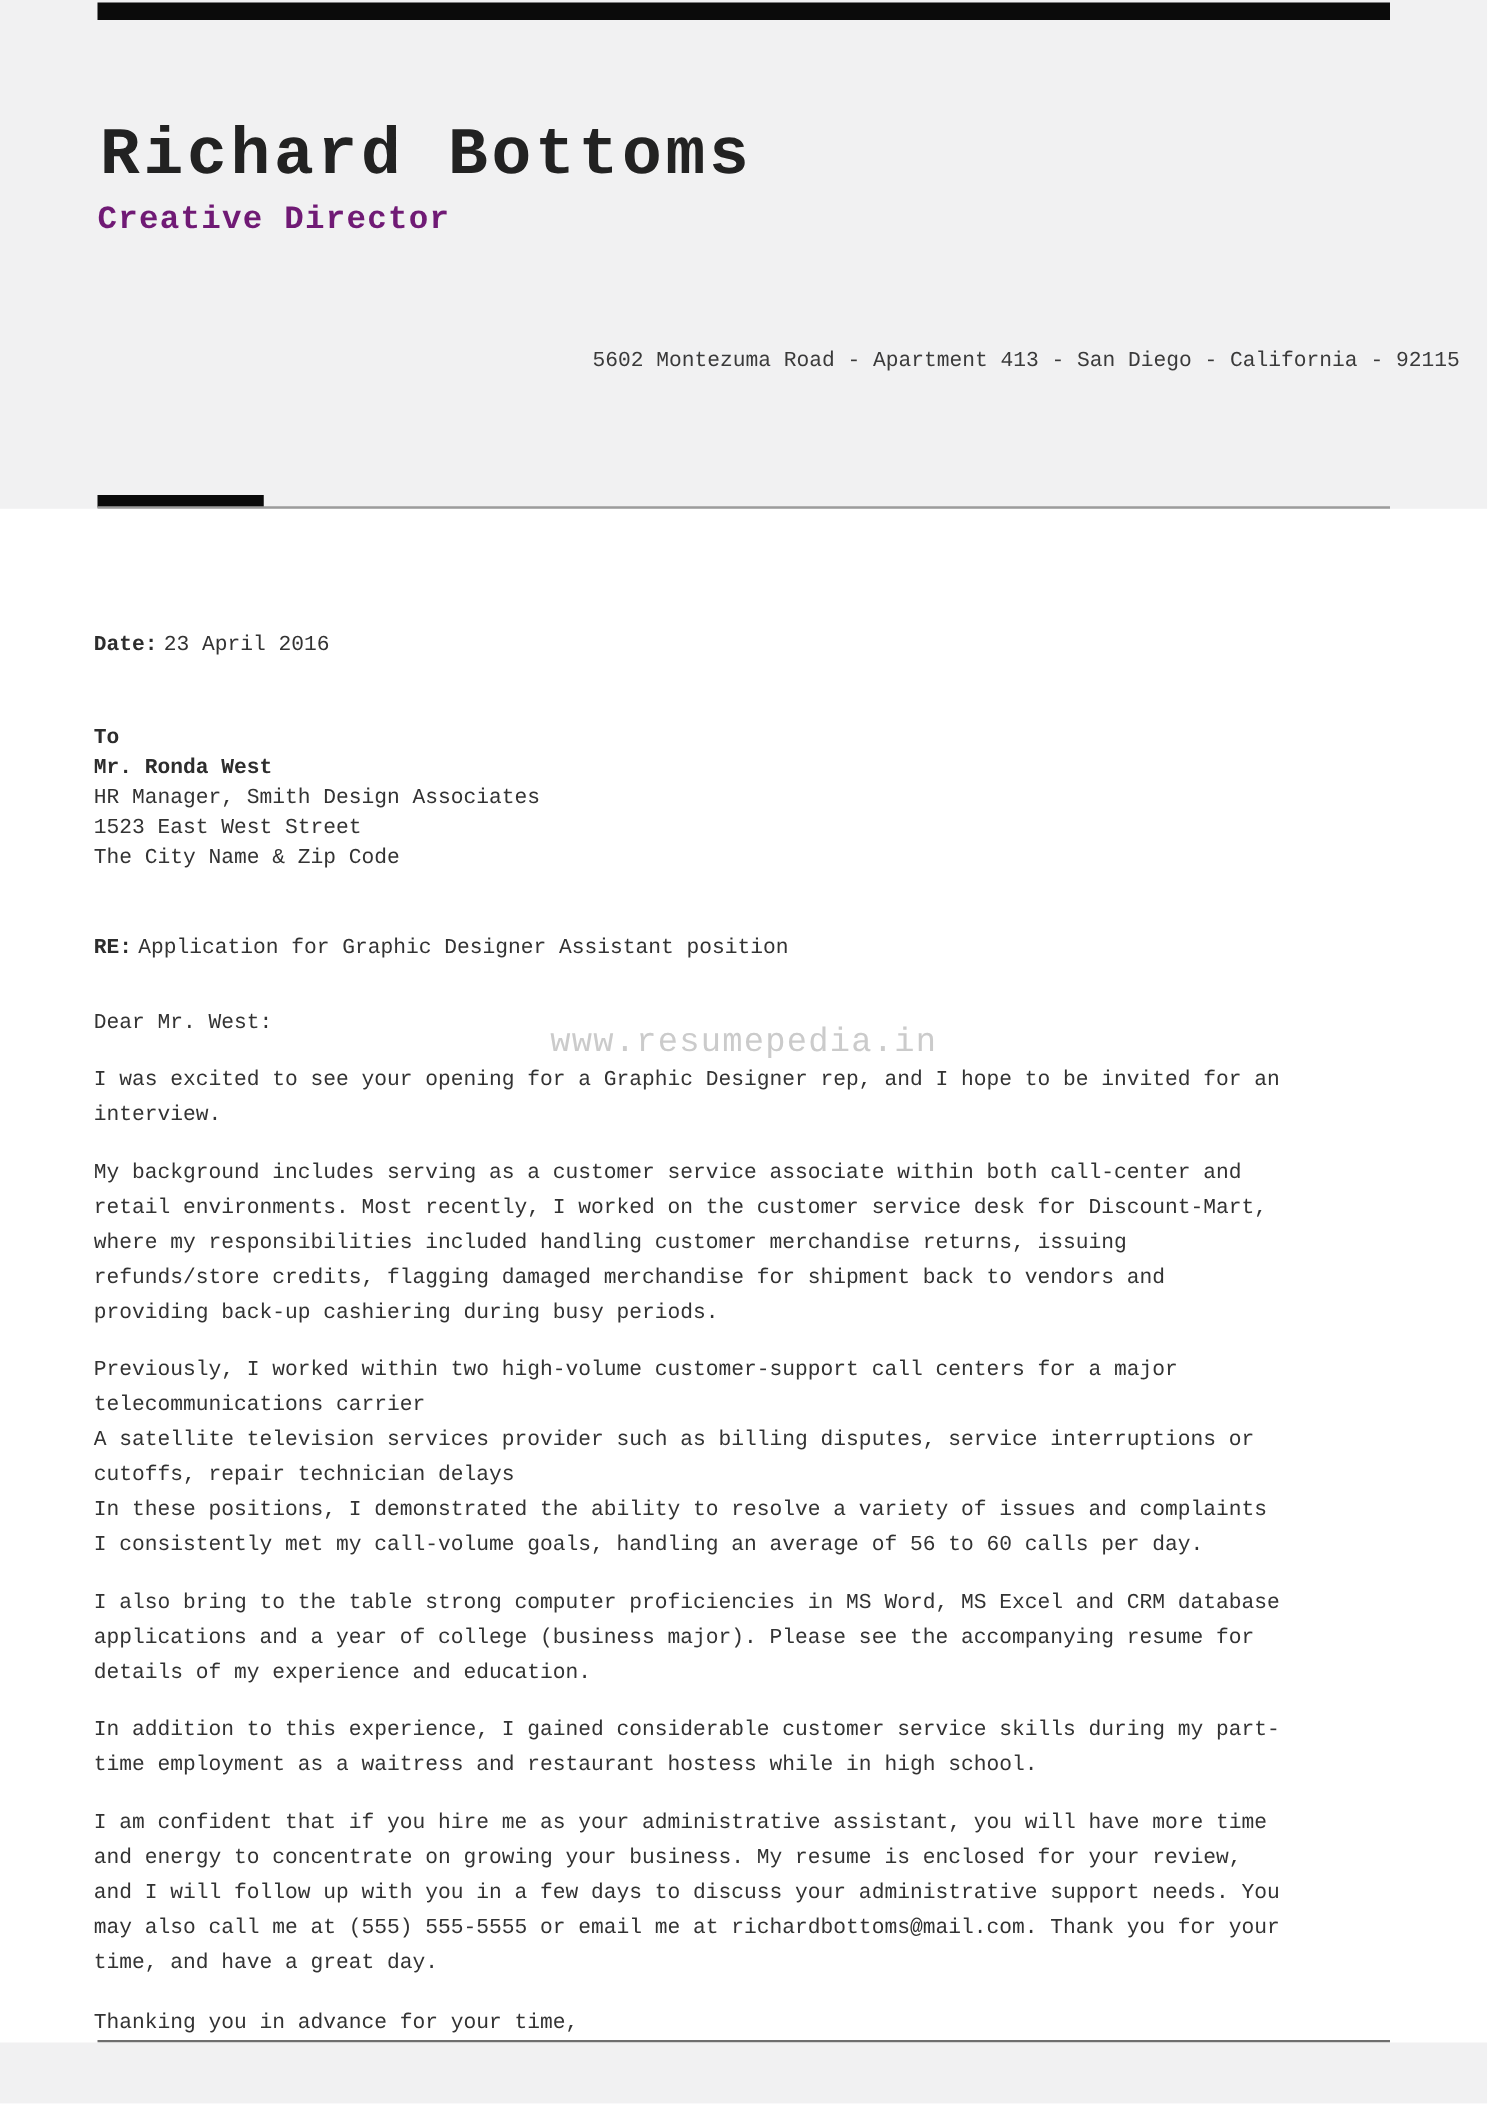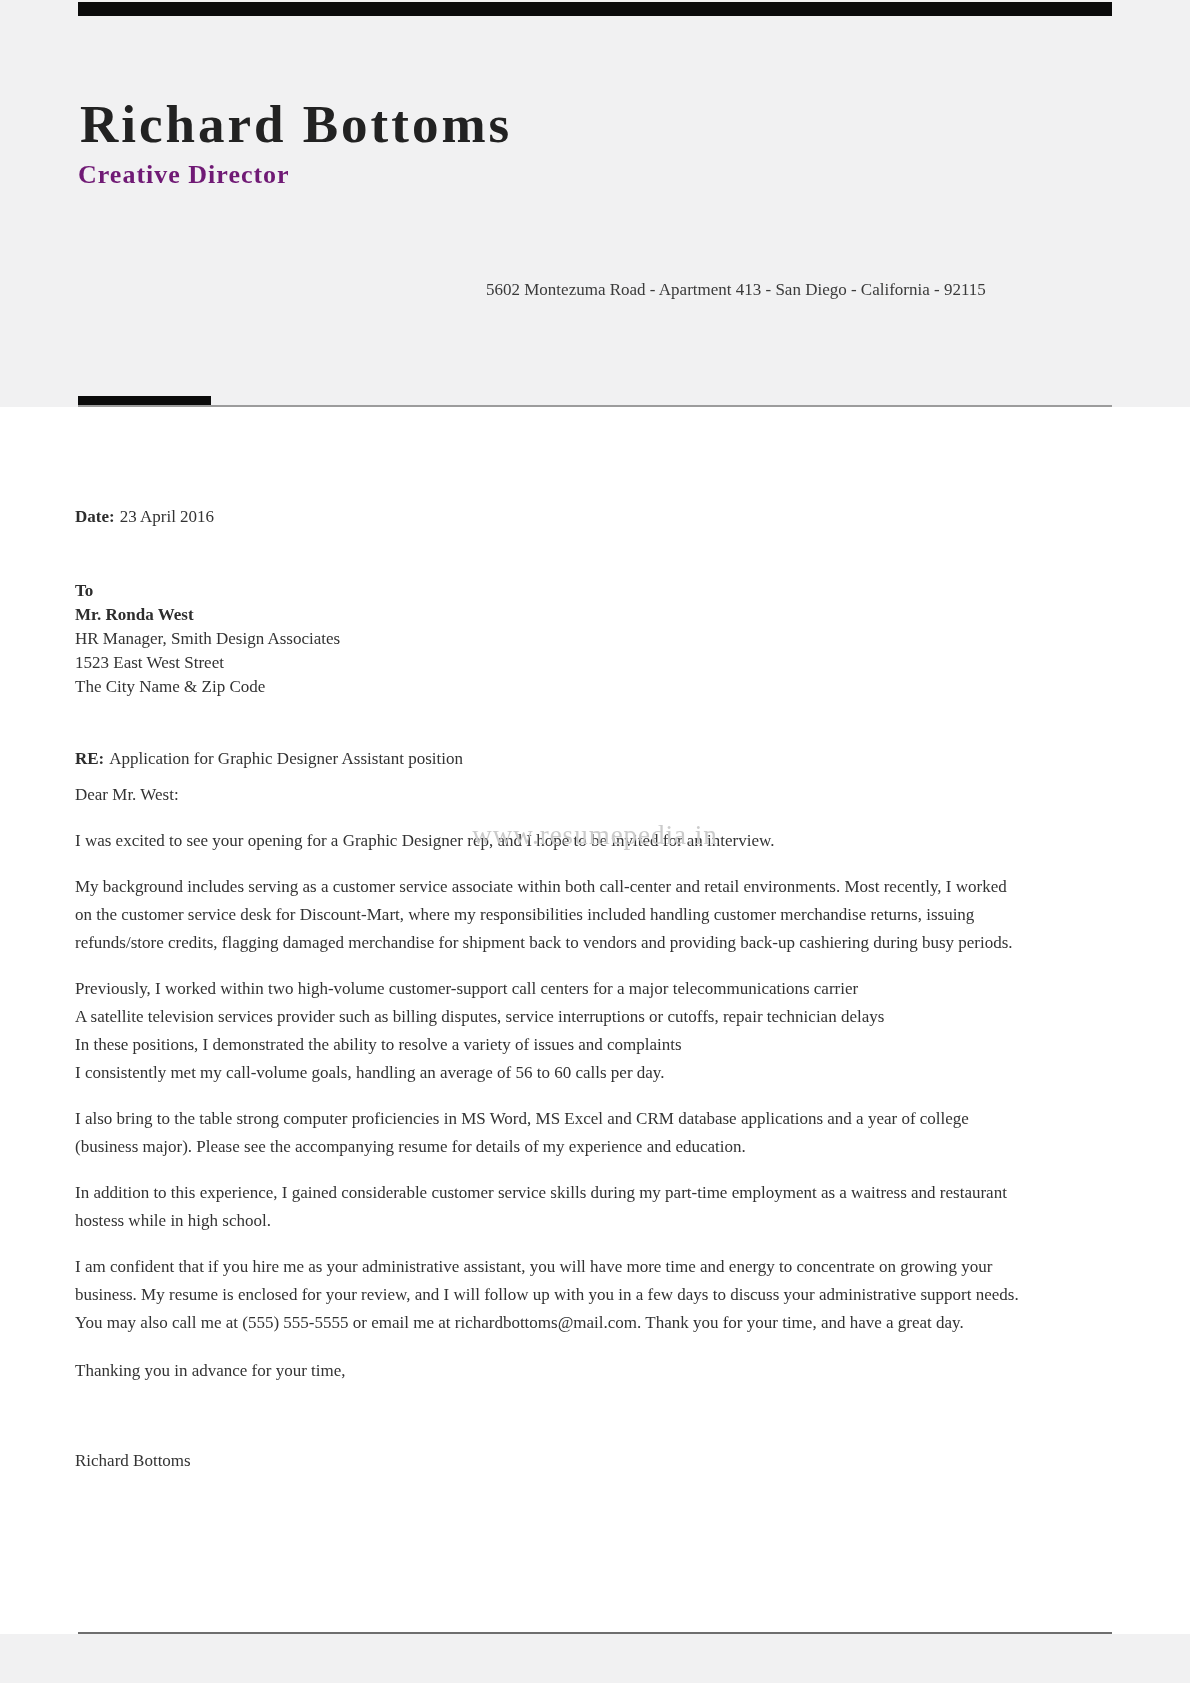--- a/index.html
+++ b/index.html
@@ -1,21 +1,21 @@
 <!DOCTYPE html>
 <html><head>
 <meta charset="utf-8">
 <style>
   html, body { margin: 0; padding: 0; background: #ffffff; }
   .page {
     position: relative;
     width: 1190px;
     height: 1683px;
     background: #ffffff;
-    font-family: Liberation Serif, serif;
+    font-family: Liberation Mono, monospace;
     color: #333333;
     overflow: hidden;
   }
 
   
   .header {
     position: absolute;
     top: 0; left: 0;
     width: 1190px;
     height: 407px;
@@ -56,21 +56,21 @@
   .contact-row { height: 28px; line-height: 28px; position: relative; white-space: nowrap; }
   .lbl { font-weight: bold; color: #2e2e2e; margin-right: 5px; }
   .erased-artifact {
     position: absolute;
     left: 58px; top: -2px;
     width: 96px; height: 0;
     border-top: 2px dotted #d9d9d9;
   }
   .address {
     position: absolute;
-    right: 64px; top: 280px;
+    right: 76px; top: 280px;
     width: 640px;
     text-align: left;
     font-size: 17px;
     color: #3a3a3a;
     white-space: nowrap;
   }
   .short-bar {
     position: absolute;
     left: 78px; top: 396px;
     width: 133px; height: 10px;
@@ -90,21 +90,21 @@
     width: 1190px;
     box-sizing: border-box;
     padding: 96px 0 0 75px;
     font-size: 17px;
     line-height: 28px;
     color: #333333;
   }
   .body .b { font-weight: bold; color: #2d2d2d; margin-right: 5px; }
   .to-block { margin-top: 48px; line-height: 24px; }
   .re-line { margin-top: 46px; }
-  .salutation { margin-top: 8px; }
+  .salutation { margin-top: 32px; }
   .para, .body p { width: 950px; margin: 18px 0 0 0; }
   .closing { margin-top: 20px; }
   .signature { margin-top: 62px; }
 
   
   .watermark {
     position: absolute;
     top: 820px; left: 50%;
     transform: translateX(-50%);
     font-size: 27px;

